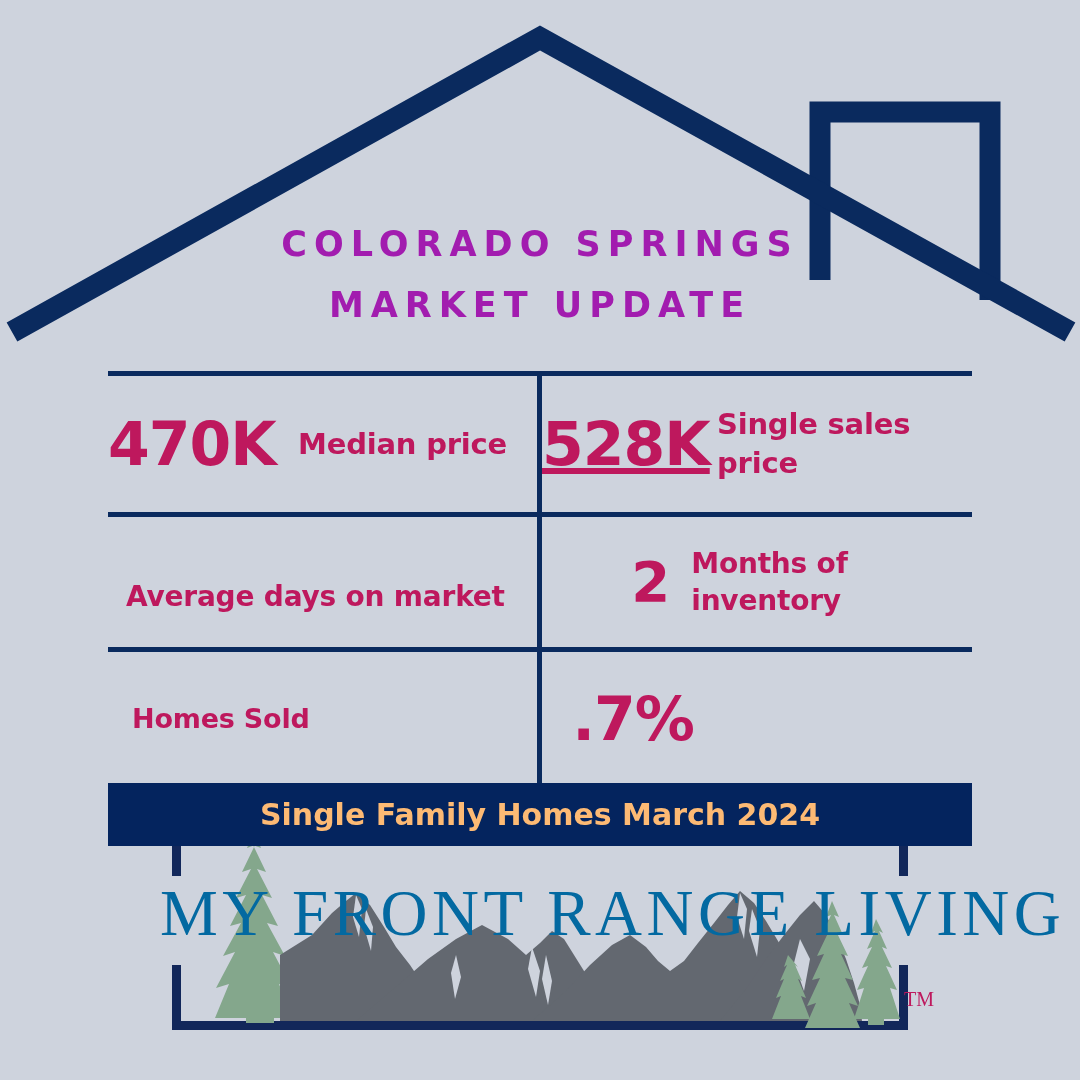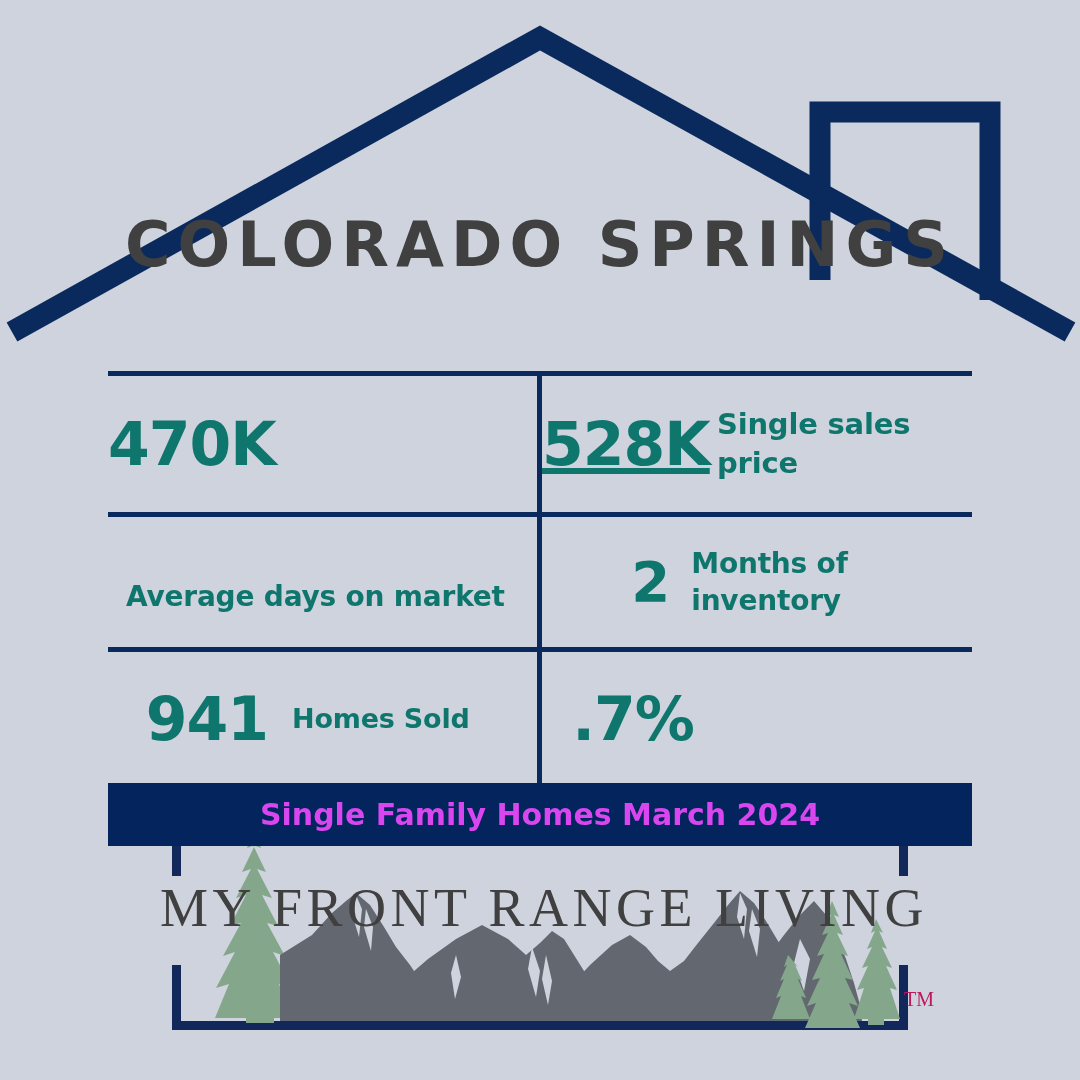--- a/index.html
+++ b/index.html
@@ -32,24 +32,24 @@
     position: absolute;
     left: 0;
     top: 214px;
     width: 1080px;
     text-align: center;
     color: #0a2a5e;
   }
   .title-line {
     font-family: "DejaVu Sans", sans-serif;
     font-weight: bold;
-    font-size: 62px;
+    font-size: 35px;
     letter-spacing: 7px;
     line-height: 61px;
-    color: #404040;
+    color: #a21caf;
     white-space: nowrap;
   }
 
   
   .stats {
     position: absolute;
     left: 108px;
     top: 371px;
     width: 864px;
     height: 414px;
@@ -70,21 +70,21 @@
     top: 0px;
     width: 5px;
     height: 414px;
     background: #0a2a5e;
   }
   .cell {
     position: absolute;
     display: flex;
     align-items: center;
     box-sizing: border-box;
-    color: #0f766e;
+    color: #be185d;
   }
   .cell .value {
     font-family: "DejaVu Sans", sans-serif;
     font-weight: bold;
     font-size: 60px;
     line-height: 1;
     letter-spacing: -1px;
     text-align: right;
     white-space: nowrap;
   }
@@ -130,21 +130,21 @@
     display: flex;
     align-items: center;
     justify-content: center;
     z-index: 6;
   }
   .banner-text {
     font-family: "DejaVu Sans", sans-serif;
     font-weight: bold;
     font-size: 30px;
     letter-spacing: 0px;
-    color: #d946ef;
+    color: #fdba74;
     white-space: nowrap;
   }
 
   
   .logo {
     position: absolute;
     left: 160px;
     top: 843px;
     width: 760px;
     height: 200px;
@@ -158,23 +158,23 @@
   }
   .logo-word {
     position: absolute;
     left: 0;
     top: 38px;
     width: 760px;
     text-align: left;
     z-index: 4;
     font-family: "Liberation Serif", "DejaVu Serif", serif;
     font-weight: normal;
-    font-size: 54px;
+    font-size: 65px;
     letter-spacing: 4.5px;
-    color: #404040;
+    color: #0369a1;
     white-space: nowrap;
     line-height: 1;
   }
   .tm {
     position: absolute;
     left: 744px;
     top: 145px;
     font-family: "Liberation Serif", "DejaVu Serif", serif;
     font-size: 20px;
     color: #be185d;
@@ -188,46 +188,47 @@
 
   <svg class="roof-svg" viewBox="0 0 1080 360">
 
     <path d="M 820 280 L 820 112 L 990 112 L 990 300" fill="none" stroke="#0a2a5e" stroke-width="21"></path>
 
     <path d="M 12 332 L 540 38 L 1070 332" fill="none" stroke="#0a2a5e" stroke-width="22" stroke-linejoin="miter" stroke-linecap="butt"></path>
   </svg>
 
   <div class="title-block">
     <div class="title-line">COLORADO SPRINGS</div>
+    <div class="title-line">MARKET UPDATE</div>
   </div>
 
   <div class="stats">
     <div class="rule r0"></div>
     <div class="rule r1"></div>
     <div class="rule r2"></div>
     <div class="vdiv"></div>
 
     <div class="cell row-a col-l c-0-0">
       <div class="value">470K</div>
+      <div class="label">Median price</div>
     </div>
     <div class="cell row-a col-r c-0-1">
       <div class="value">528K</div>
       <div class="label">Single sales price</div>
     </div>
 
     <div class="cell row-b col-l c-1-0">
       <div class="label">Average days on market</div>
     </div>
     <div class="cell row-b col-r c-1-1">
       <div class="value">2</div>
       <div class="label">Months of inventory</div>
     </div>
 
     <div class="cell row-c col-l c-2-0">
-      <div class="value">941</div>
       <div class="label">Homes Sold</div>
     </div>
     <div class="cell row-c col-r c-2-1">
       <div class="value">.7%</div>
     </div>
   </div>
 
   <div class="logo">
     <svg class="logo-art" viewBox="0 0 760 200">
 

